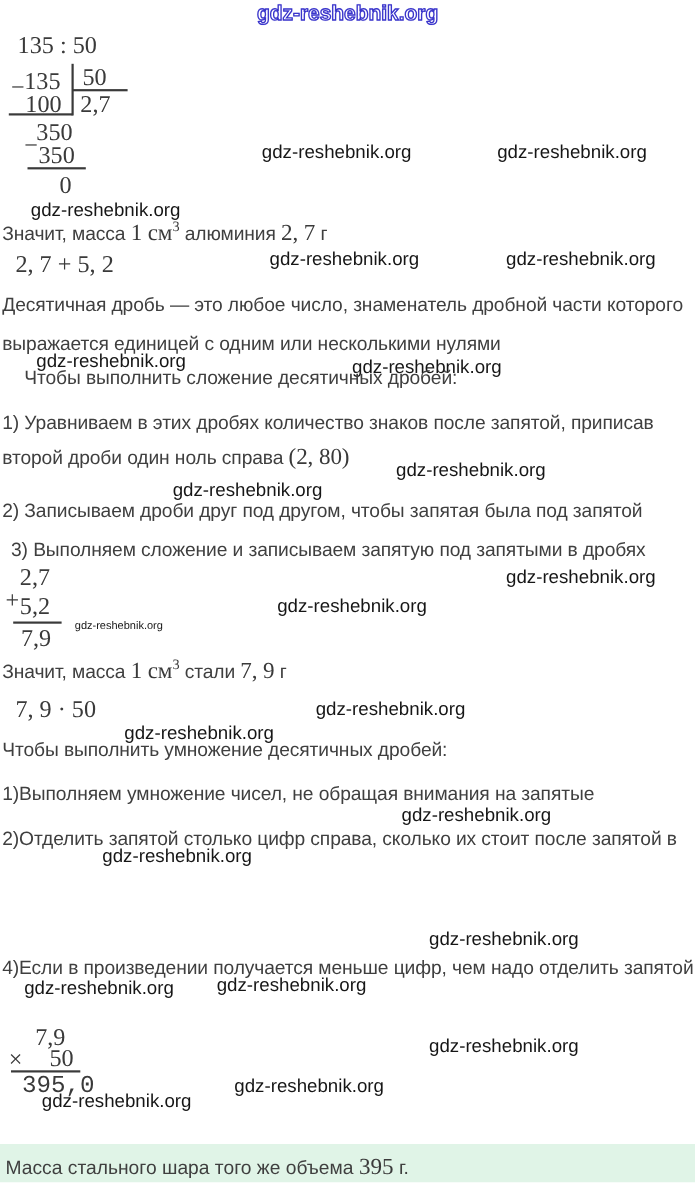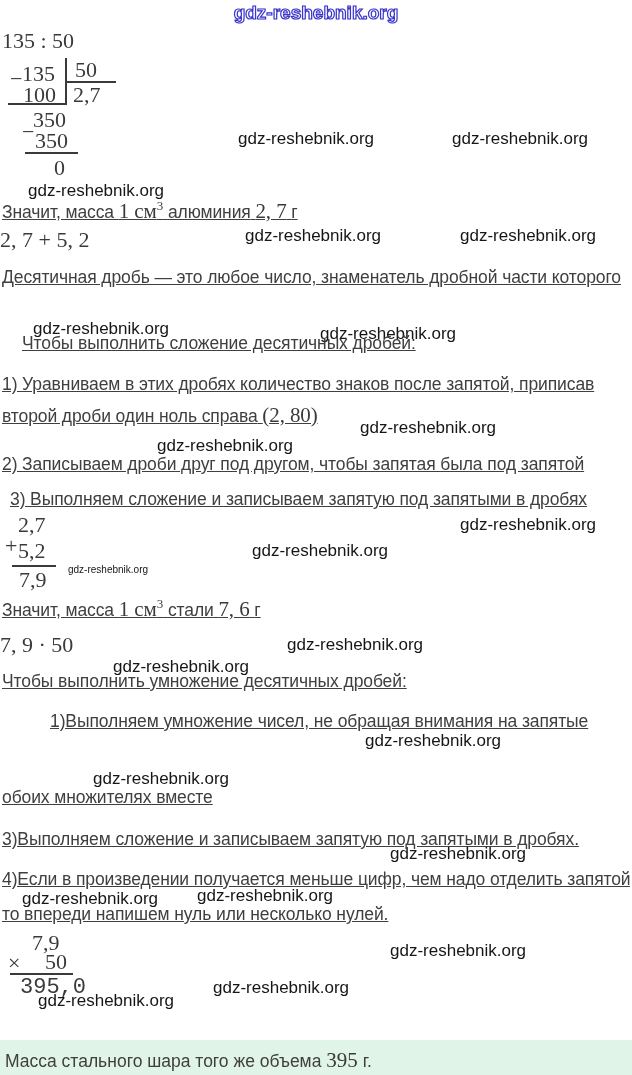--- a/index.html
+++ b/index.html
@@ -14,28 +14,28 @@
   }
   .wm-small{font-size:10px;}
   .wm-blue{
     left:0;right:0;text-align:center;font-size:19px;font-weight:700;
     color:#ffffff;-webkit-text-stroke:1.2px var(--wm-blue);
     text-shadow:0 0 1px var(--wm-blue);
   }
   
   .line{
     position:absolute;font:17.5px/22px "Liberation Sans",sans-serif;
-    color:var(--body);white-space:nowrap;letter-spacing:-0.1px;text-decoration:underline;
+    color:var(--body);white-space:nowrap;letter-spacing:-0.1px;
   }
   .line .m{font-size:21px;}
   
   .m{font-family:"Liberation Serif",serif;color:var(--math);}
   .mathline{
     position:absolute;font:22px/24px "Liberation Serif",serif;
-    color:var(--math);white-space:nowrap;
+    color:var(--math);white-space:nowrap;margin-left:14px;
   }
   .mnum{position:absolute;font:22px/22px "Liberation Serif",serif;color:var(--math);white-space:nowrap;}
   .hl{position:absolute;height:1.6px;background:var(--math);}
   .vl{position:absolute;width:1.6px;background:var(--math);}
   sup.exp{font-size:13px;line-height:0;}
   
   .answer{
     position:absolute;left:0;right:0;top:1040px;height:40px;
     background:var(--answer-bg);padding:9px 0 0 5px;box-sizing:border-box;
     font:17.5px/22px "Liberation Sans",sans-serif;color:var(--body);white-space:nowrap;
@@ -93,20 +93,21 @@
     <span>Значит, масса</span>
     <span class="m"><span>1 см</span><sup class="exp">3</sup></span>
     <span>алюминия</span>
     <span class="m">2, 7</span>
     <span>г</span>
   </div>
 
   <div class="mathline" style="left:0px;top:228px;">2, 7 + 5, 2</div>
 
   <div class="line" style="left:2px;top:266px;">Десятичная дробь — это любое число, знаменатель дробной части которого</div>
+  <div class="line" style="left:2px;top:301px;">выражается единицей с одним или несколькими нулями</div>
 
   <div class="line" style="left:2px;top:332px;margin-left:20px;">Чтобы выполнить сложение десятичных дробей:</div>
   <div class="line" style="left:2px;top:373px;">1) Уравниваем в этих дробях количество знаков после запятой, приписав</div>
   <div class="line" style="left:2px;top:404px;">
     <span>второй дроби один ноль справа</span>
     <span class="m">(2, 80)</span>
   </div>
   <div class="line" style="left:2px;top:453px;">2) Записываем дроби друг под другом, чтобы запятая была под запятой</div>
   <div class="line" style="left:10px;top:488px;">3) Выполняем сложение и записываем запятую под запятыми в дробях</div>
 
@@ -115,32 +116,30 @@
     <span class="mnum" style="left:5px;top:25px;">+</span>
     <span class="mnum" style="left:18px;top:30px;">5,2</span>
     <div class="hl" style="left:12px;top:55px;width:44px;"></div>
     <span class="mnum" style="left:19px;top:59px;">7,9</span>
   </div>
 
   <div class="line" style="left:2px;top:598px;">
     <span>Значит, масса</span>
     <span class="m"><span>1 см</span><sup class="exp">3</sup></span>
     <span>стали</span>
-    <span class="m">7, 6</span>
+    <span class="m">7, 9</span>
     <span>г</span>
   </div>
 
   <div class="mathline" style="left:0px;top:633px;">7, 9 · 50</div>
 
   <div class="line" style="left:2px;top:670px;">Чтобы выполнить умножение десятичных дробей:</div>
-  <div class="line" style="left:2px;top:710px;margin-left:48px;">1)Выполняем умножение чисел, не обращая внимания на запятые</div>
-  <div class="line" style="left:2px;top:786px;">обоих множителях вместе</div>
-  <div class="line" style="left:2px;top:828px;">3)Выполняем сложение и записываем запятую под запятыми в дробях.</div>
+  <div class="line" style="left:2px;top:710px;">1)Выполняем умножение чисел, не обращая внимания на запятые</div>
+  <div class="line" style="left:2px;top:751px;">2)Отделить запятой столько цифр справа, сколько их стоит после запятой в</div>
   <div class="line" style="left:2px;top:868px;">4)Если в произведении получается меньше цифр, чем надо отделить запятой,</div>
-  <div class="line" style="left:2px;top:903px;">то впереди напишем нуль или несколько нулей.</div>
 
   <div style="position:absolute;left:0;top:928px;width:90px;height:72px;">
     <span class="mnum" style="left:32px;top:4px;">7,9</span>
     <span class="mnum" style="left:8px;top:24px;">×</span>
     <span class="mnum" style="left:45px;top:23px;">50</span>
     <div class="hl" style="left:10px;top:45px;width:63px;"></div>
     <span class="mnum" style="left:20px;top:49px;font-family:Liberation Mono, monospace;">395,0</span>
   </div>
 
 

